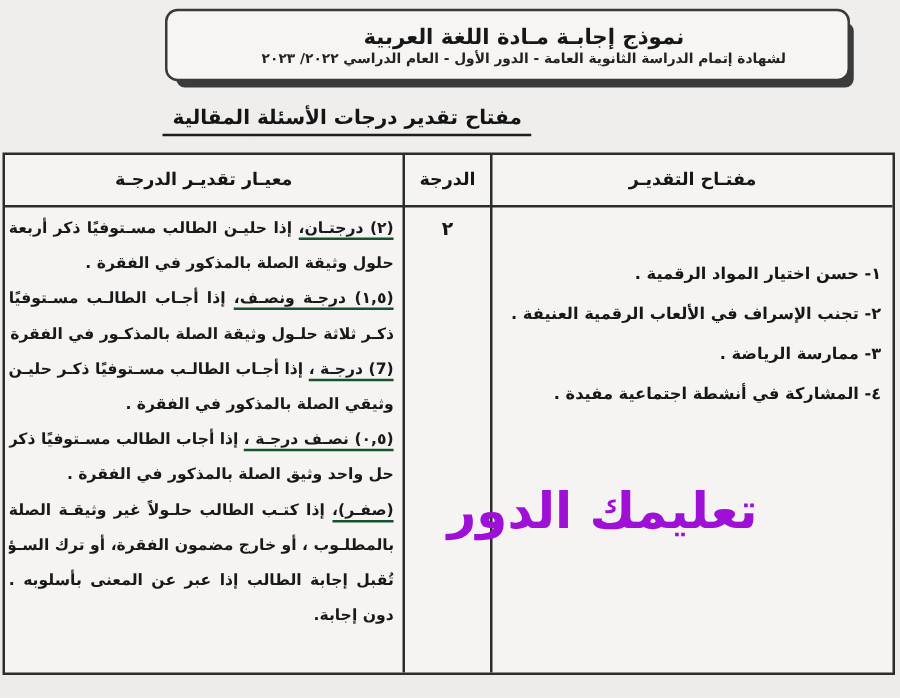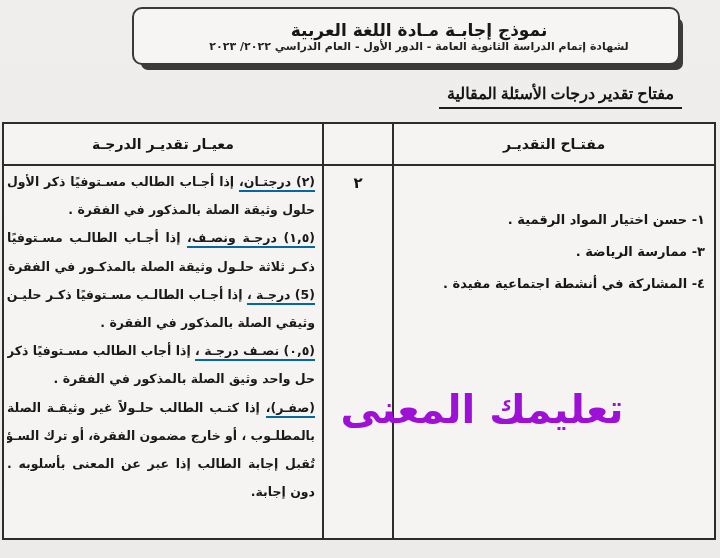--- a/index.html
+++ b/index.html
@@ -16,21 +16,21 @@
     position:absolute;left:132px;top:7px;width:548px;height:58px;
     background:#f7f5f3;border:2px solid #3a3a3a;border-radius:10px;
     box-shadow:6px 8px 0 -3px #3b3b3b;
     display:flex;flex-direction:column;justify-content:center;align-items:center;
     direction:rtl;box-sizing:border-box;padding-left:26px;
   }
   .header-title{font-size:17px;font-weight:bold;color:#171717;}
   .header-sub{font-size:11px;font-weight:bold;color:#222;}
 
   
-  .section-wrap{position:absolute;top:84px;left:142px;width:540px;text-align:right;font-family:Liberation Serif, serif;}
+  .section-wrap{position:absolute;top:84px;left:130px;width:540px;text-align:left;}
   .section-title{
     display:inline-block;font-size:16px;font-weight:bold;color:#141414;
     border-bottom:2.5px solid #1d1d1d;padding:0 8px 4px;direction:rtl;
   }
 
   
   .grading-table{
     position:absolute;left:2px;top:122px;width:714px;height:418px;
     border:2px solid #2c2c2c;background:#f5f4f2;box-sizing:border-box;
   }
@@ -44,21 +44,21 @@
   .th-grade{left:320px;width:68px;}
   .th-key{left:390px;right:0;}
 
   .cell-criteria{
     position:absolute;top:42px;bottom:0;left:0;width:318px;
     padding:2px 7px 0 3px;box-sizing:border-box;direction:rtl;
     font-weight:bold;font-size:12.5px;color:#191919;
   }
   .cl{line-height:28.2px;white-space:nowrap;overflow:hidden;text-align:right;}
   .cl.full{text-align:justify;text-align-last:justify;}
-  .lead{border-bottom:2px solid #0369a1;padding-bottom:1px;}
+  .lead{border-bottom:2px solid #14532d;padding-bottom:1px;}
 
   .cell-grade{
     position:absolute;top:42px;left:320px;width:68px;
     padding-top:8px;text-align:center;font-weight:bold;font-size:15px;color:#161616;
   }
   .cell-key{
     position:absolute;top:42px;left:390px;right:0;
     padding:2px 9px 0 2px;direction:rtl;font-weight:bold;font-size:13px;color:#171717;margin-top:36px;
   }
   .key-item{line-height:32px;white-space:nowrap;overflow:hidden;text-align:right;}
@@ -83,41 +83,43 @@
   <div class="section-wrap">
     <span class="section-title">مفتاح تقدير درجات الأسئلة المقالية</span>
   </div>
 
   <div class="grading-table">
     <div class="col-div-1"></div>
     <div class="col-div-2"></div>
     <div class="head-border"></div>
 
     <div class="th th-criteria">معيـار تقديـر الدرجـة</div>
+    <div class="th th-grade">الدرجة</div>
     <div class="th th-key">مفتـاح التقديـر</div>
 
     <div class="cell-criteria">
-      <div class="cl full"><span class="lead">(٢) درجتـان،</span><span> إذا أجـاب الطالب مسـتوفيًا ذكر الأول</span></div>
+      <div class="cl full"><span class="lead">(٢) درجتـان،</span><span> إذا حليـن الطالب مسـتوفيًا ذكر أربعة</span></div>
       <div class="cl"><span class="lead"></span><span>حلول وثيقة الصلة بالمذكور في الفقرة .</span></div>
       <div class="cl full"><span class="lead">(١,٥) درجـة ونصـف،</span><span> إذا أجـاب الطالـب مسـتوفيًا</span></div>
       <div class="cl full"><span class="lead"></span><span>ذكـر ثلاثة حلـول وثيقة الصلة بالمذكـور في الفقرة .</span></div>
-      <div class="cl full"><span class="lead">(5) درجـة ،</span><span> إذا أجـاب الطالـب مسـتوفيًا ذكـر حليـن</span></div>
+      <div class="cl full"><span class="lead">(7) درجـة ،</span><span> إذا أجـاب الطالـب مسـتوفيًا ذكـر حليـن</span></div>
       <div class="cl"><span class="lead"></span><span>وثيقي الصلة بالمذكور في الفقرة .</span></div>
       <div class="cl full"><span class="lead">(٠,٥) نصـف درجـة ،</span><span> إذا أجاب الطالب مسـتوفيًا ذكر</span></div>
       <div class="cl"><span class="lead"></span><span>حل واحد وثيق الصلة بالمذكور في الفقرة .</span></div>
       <div class="cl full"><span class="lead">(صفـر)،</span><span> إذا كتـب الطالب حلـولاً غير وثيقـة الصلة</span></div>
       <div class="cl full"><span class="lead"></span><span>بالمطلـوب ، أو خارج مضمون الفقرة، أو ترك السـؤال</span></div>
       <div class="cl full"><span class="lead"></span><span>تُقبل إجابة الطالب إذا عبر عن المعنى بأسلوبه .</span></div>
       <div class="cl"><span class="lead"></span><span>دون إجابة.</span></div>
     </div>
 
     <div class="cell-grade">٢</div>
 
     <div class="cell-key">
       <div class="key-item">١- حسن اختيار المواد الرقمية .</div>
+      <div class="key-item">٢- تجنب الإسراف في الألعاب الرقمية العنيفة .</div>
       <div class="key-item">٣- ممارسة الرياضة .</div>
       <div class="key-item">٤- المشاركة في أنشطة اجتماعية مفيدة .</div>
     </div>
   </div>
 
-  <div class="watermark">تعليمك المعنى</div>
+  <div class="watermark">تعليمك الدور</div>
 
 </div>
 
 </body></html>

